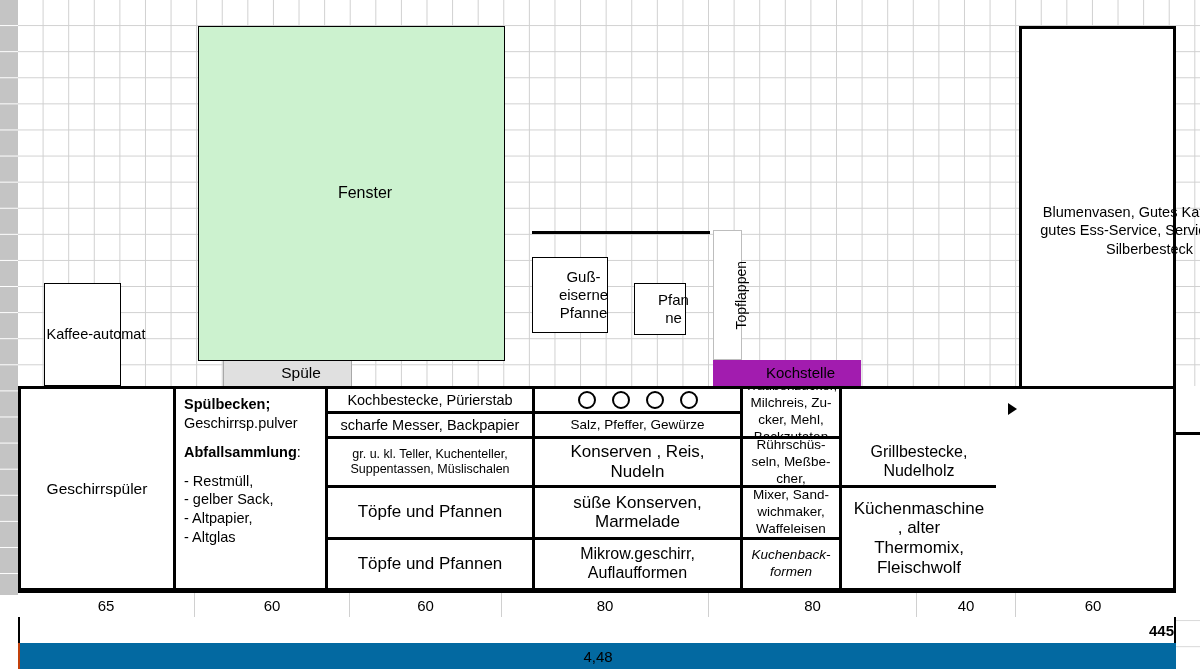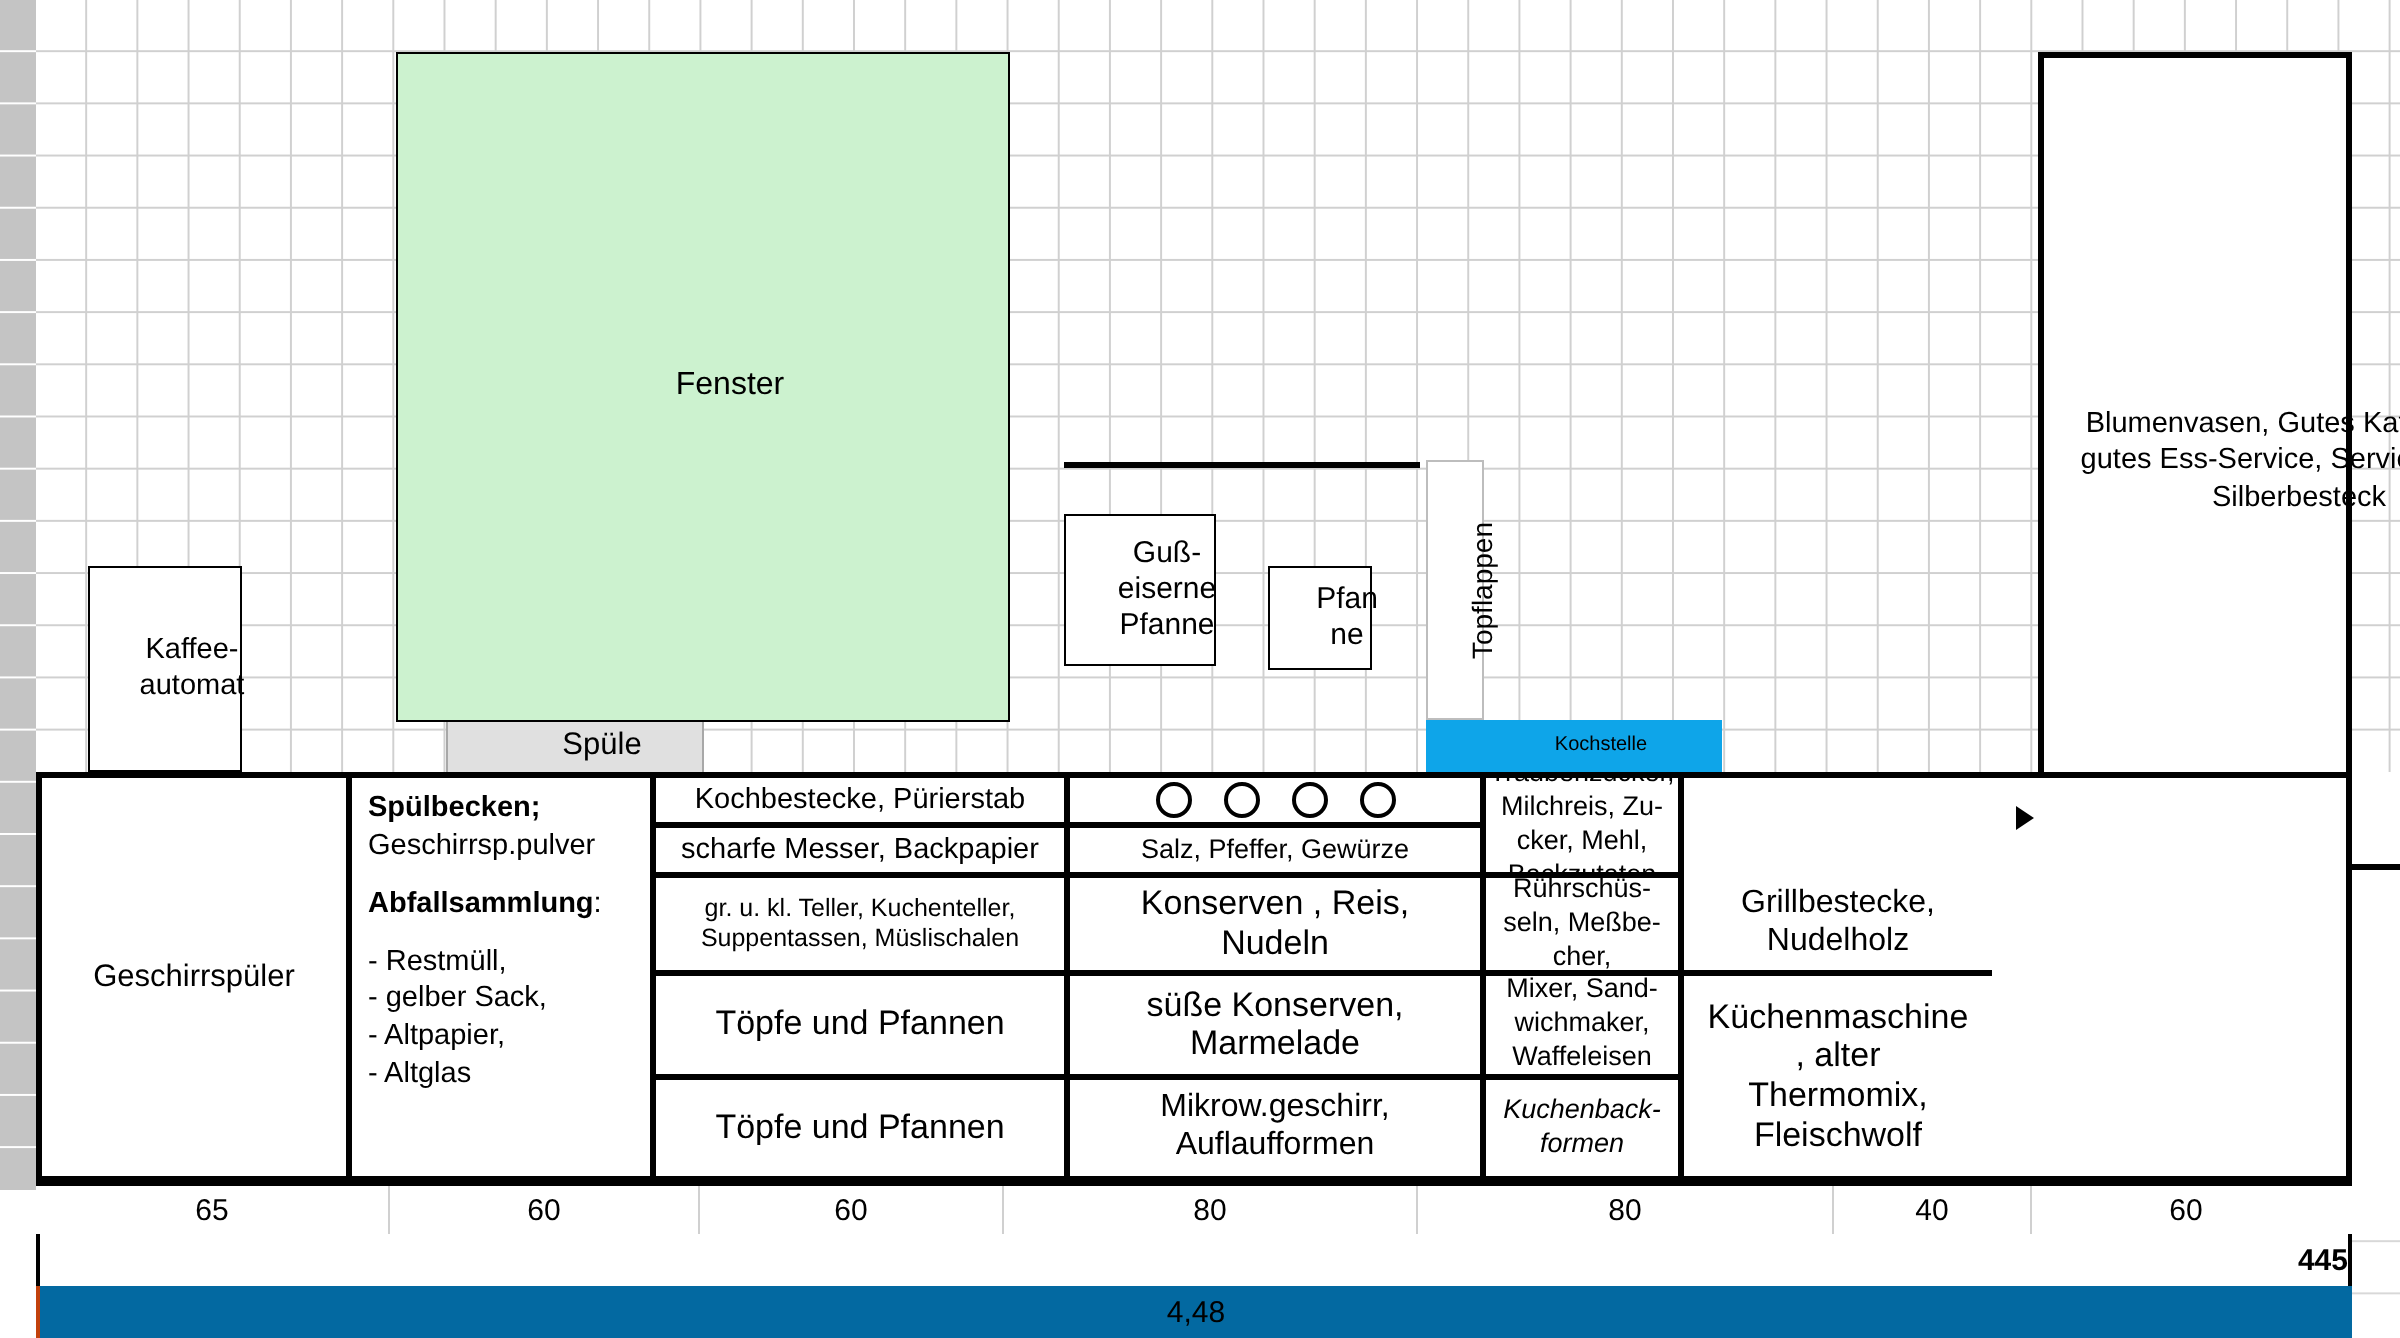--- a/index.html
+++ b/index.html
@@ -71,21 +71,20 @@
     left: 198px; top: 26px; width: 307px; height: 335px;
     background: #ccf2cf;
     border: 1.5px solid #000;
     font-size: 16px;
   }
   #kaffeeautomat {
     left: 44px; top: 283px; width: 77px; height: 103px;
     background: #fff;
     border: 1.5px solid #000;
     font-size: 14.5px;
-    flex-direction: column;
   }
   #guss-pfanne {
     left: 532px; top: 257px; width: 76px; height: 76px;
     background: #fff;
     border: 1.5px solid #000;
     font-size: 15px;
     flex-direction: column;
   }
   #pfanne {
     left: 634px; top: 283px; width: 52px; height: 52px;
@@ -111,22 +110,22 @@
   }
   #spuele-bar {
     left: 223px; top: 361px; width: 129px; height: 25px;
     background: #e0e0e0;
     border-left: 1.5px solid #a8a8a8;
     border-right: 1.5px solid #a8a8a8;
     font-size: 15.5px;
   }
   #kochstelle-bar {
     left: 713px; top: 360px; width: 148px; height: 26px;
-    background: #0ea5e9;
-    font-size: 10px;
+    background: #a21caf;
+    font-size: 15px;
   }
 
   
   #bo-column {
     position: absolute;
     left: 1019px; top: 26px; width: 157px; height: 412px;
     border: 3px solid #000;
     box-sizing: border-box;
     background: #fff;
     display: flex;

